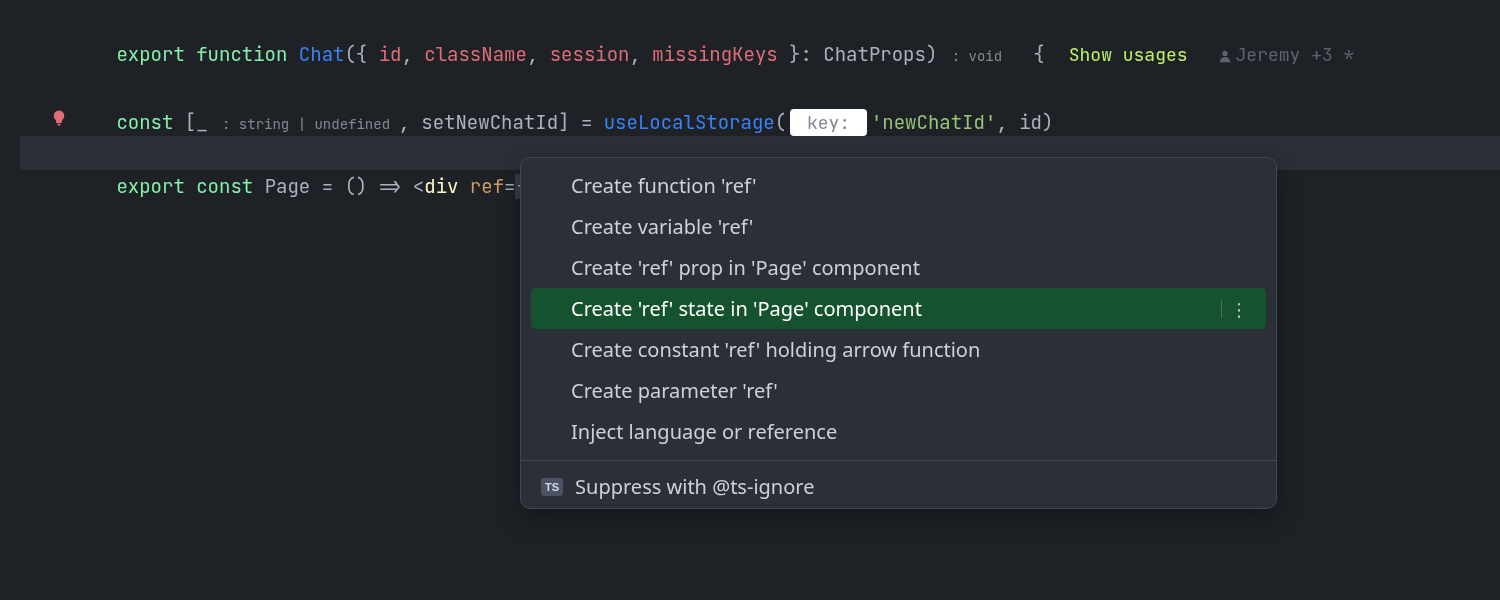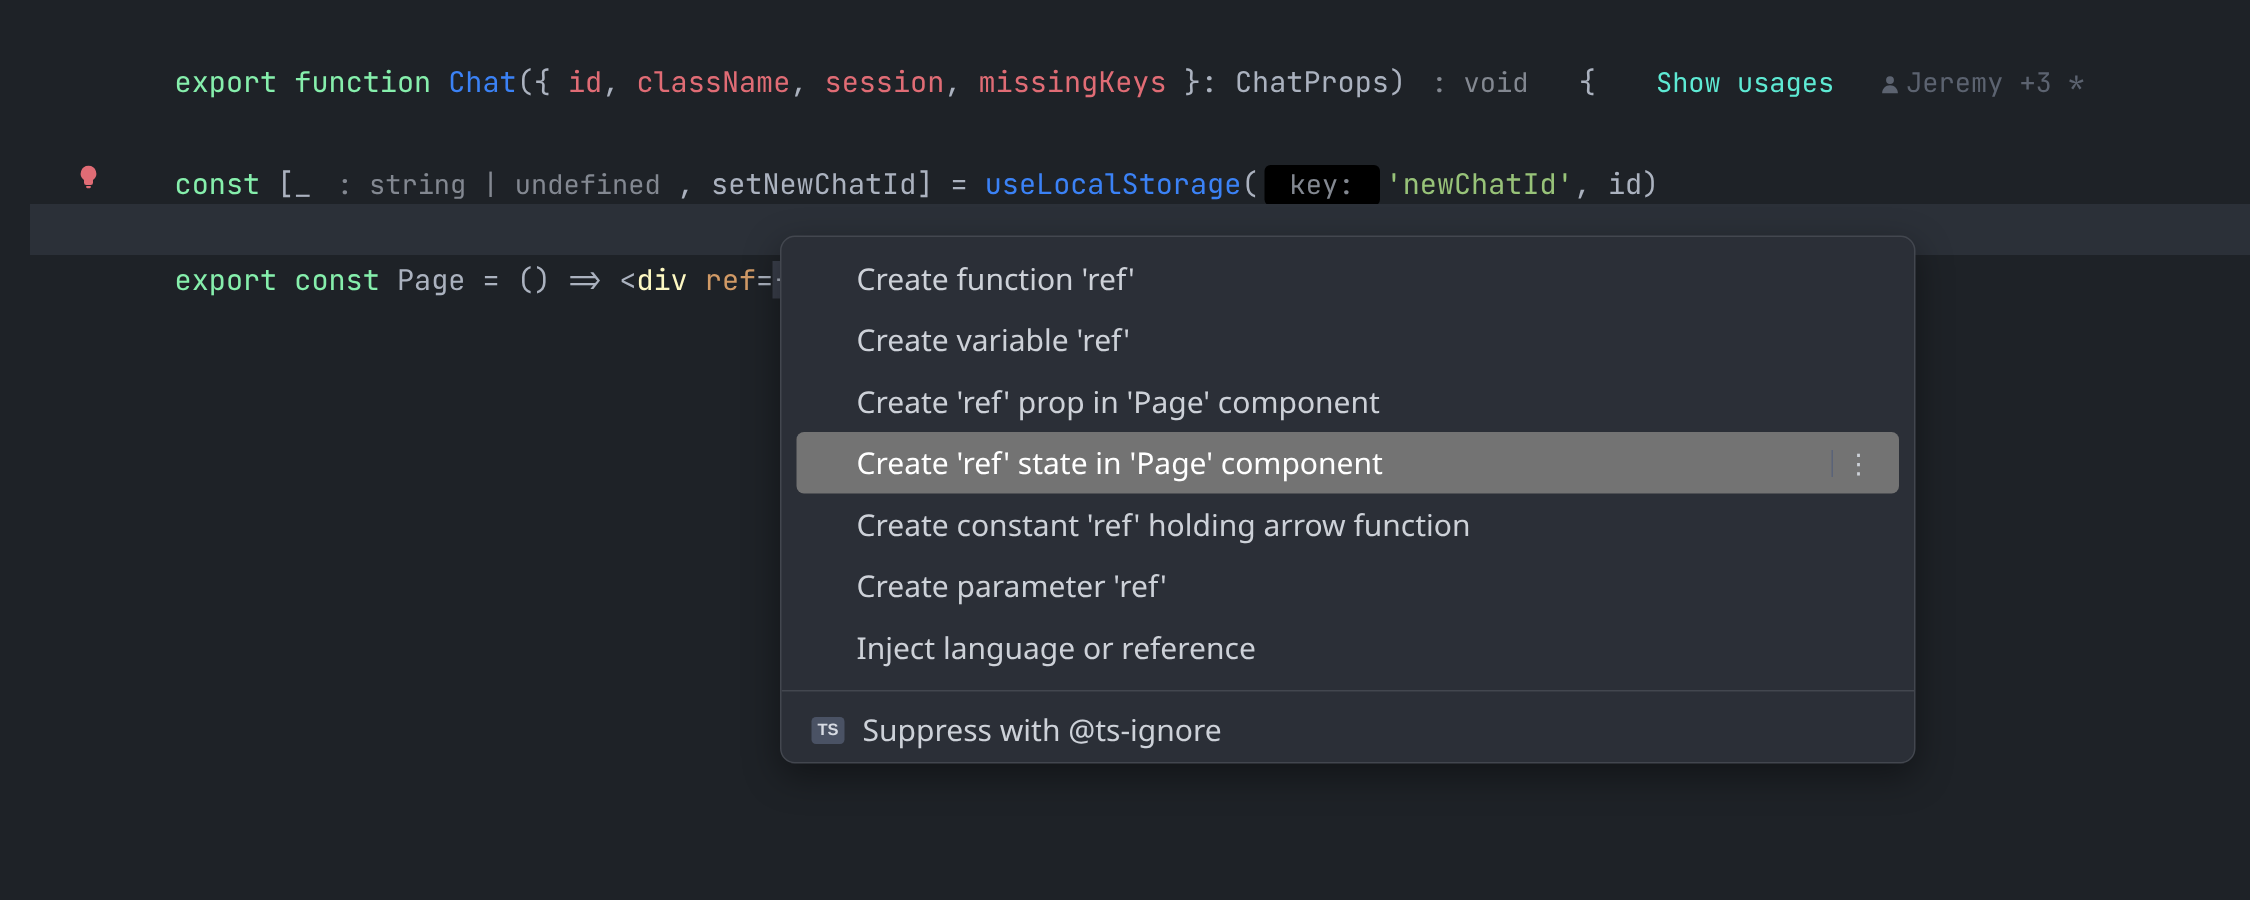--- a/index.html
+++ b/index.html
@@ -32,50 +32,50 @@
   }
   .line.highlighted {
     background: #2b3038;
   }
   .kw-purple { color: #86efac; }
   .kw-blue { color: #3b82f6; }
   .ident { color: #e06c75; text-align: right; }
   .string { color: #98c379; }
   .punct { color: #abb2bf; }
   .inlay-box {
-    background: #000000;
+    background: #ffffff;
     padding: 2px 6px;
     border-radius: 4px;
     margin: 0 4px;
     color: #838891;
     font-size: 18px;
   }
   .inlay-box-type {
     color: #838891;
-    font-size: 18px;
+    font-size: 14px;
     margin-left: 6px;
   }
   .div-tag { color: #fef9c3; }
   .attr { color: #d19a66; }
   .ref-error {
     color: #e06c75;
     text-decoration: wavy underline #e06c75;
     text-underline-offset: 3px;
   }
   .brace-hl {
     background: #3a3f4b;
     padding: 0 1px;
   }
   .closing-tag {
     text-decoration: wavy underline #e06c75;
     text-underline-offset: 3px;
   }
   .usages-link {
-    color: #5eead4;
-    margin-left: 40px;
+    color: #bef264;
+    margin-left: 24px;
     font-size: 18px;
     cursor: pointer;
   }
   .author-badge {
     color: #5c6370;
     margin-left: 30px;
     font-size: 18px;
   }
   .person-icon {
     display: inline-block;
@@ -108,21 +108,21 @@
     font-family: -apple-system, 'Segoe UI', system-ui, sans-serif;
     font-size: 20px;
     color: #cdd1d8;
     cursor: pointer;
     position: relative;
   }
   .popup-item.first {
     padding-top: 14px;
   }
   .popup-item.selected {
-    background: #737373;
+    background: #14532d;
     color: #fff;
     margin: 0 10px;
     padding-left: 40px;
     padding-right: 40px;
     border-radius: 5px;
   }
   .more-icon {
     position: absolute;
     right: 20px;
     top: 50%;

